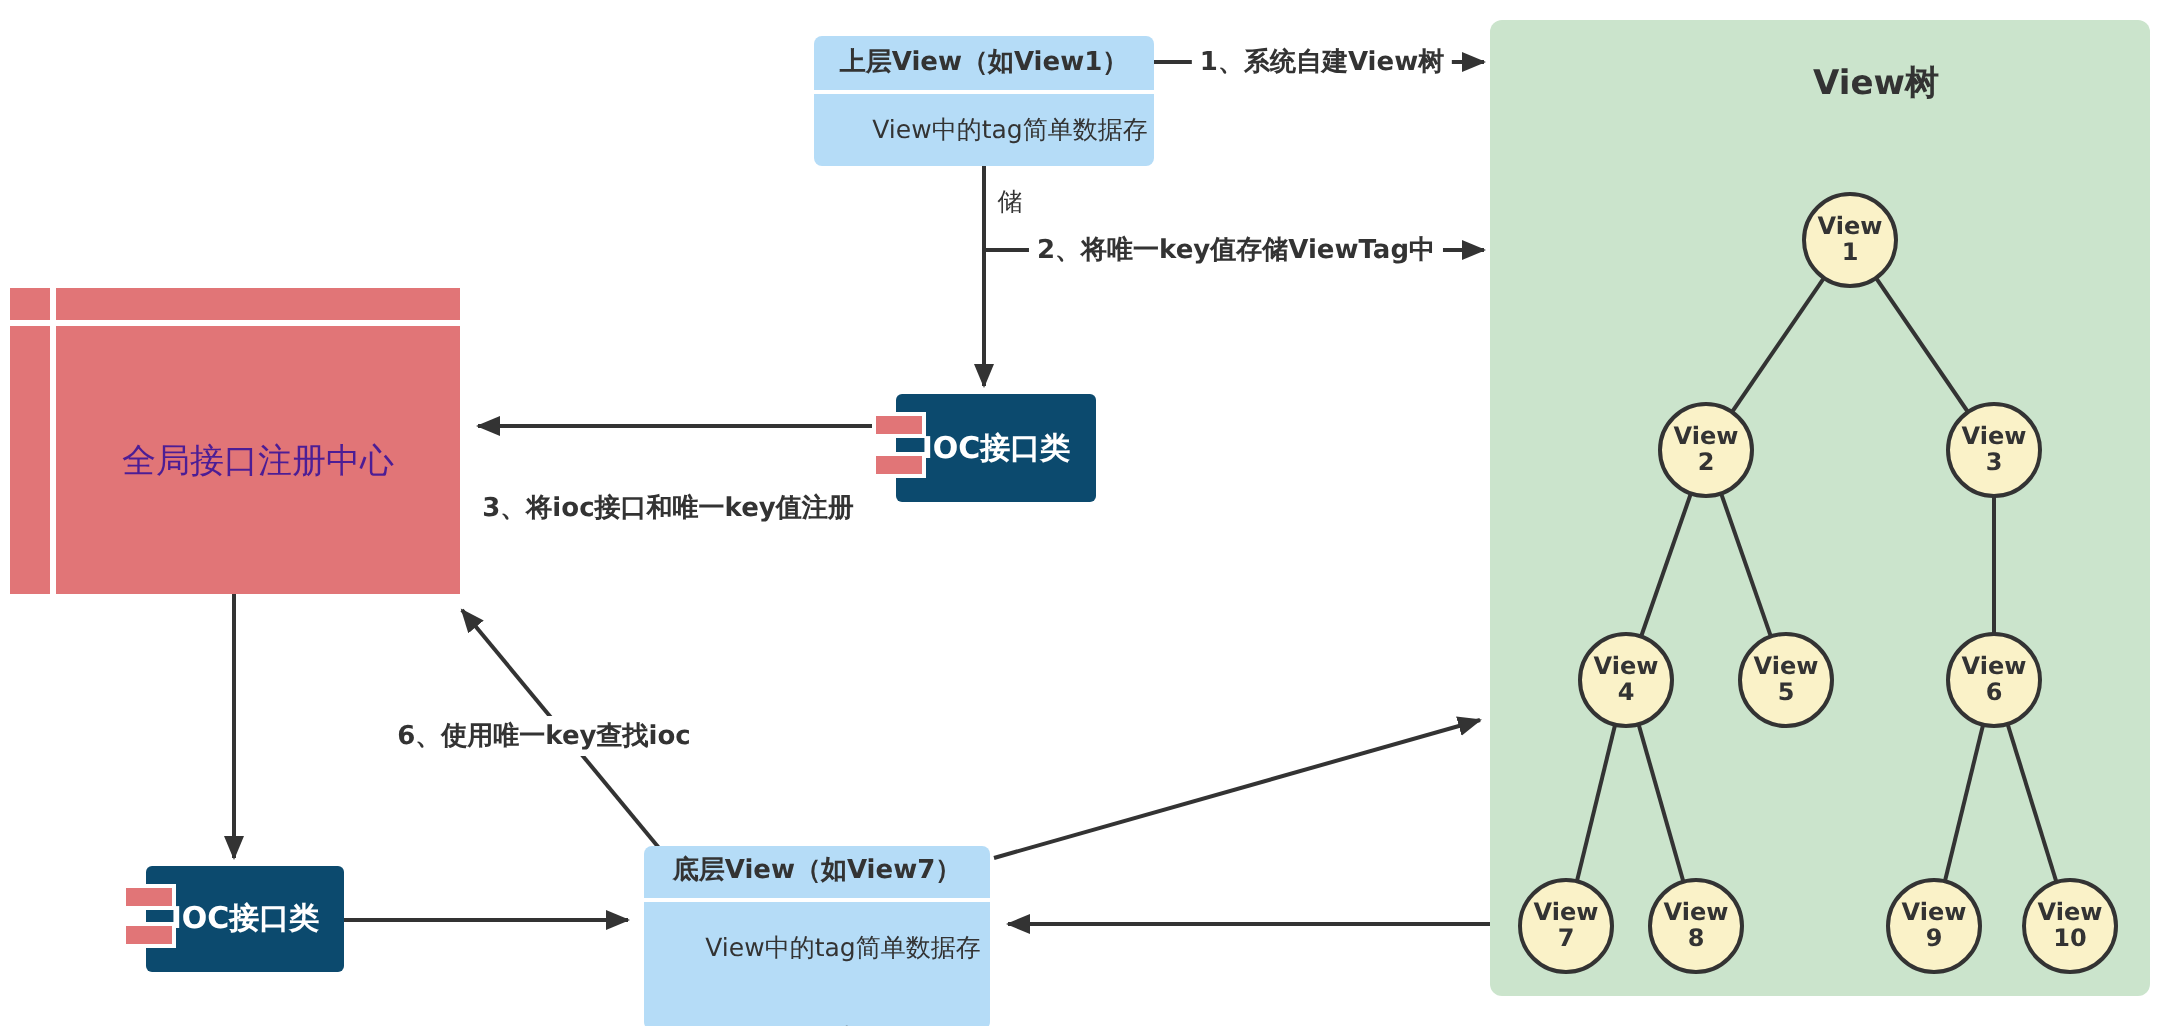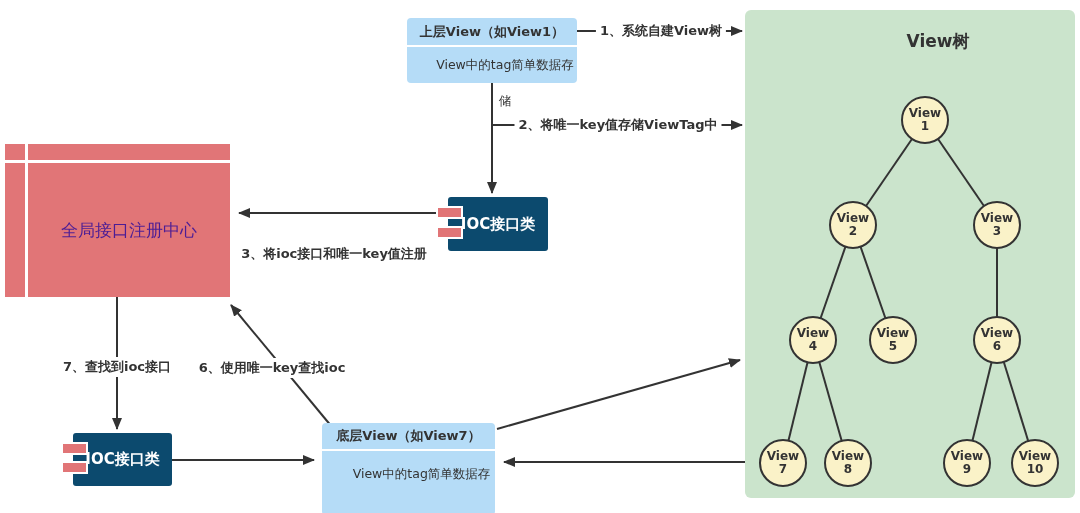--- a/index.html
+++ b/index.html
@@ -104,21 +104,20 @@
   <div class="abs ioc-body" style="left:73px;top:433px;width:99px;height:53px;">
     <span class="t">IOC接口类</span>
   </div>
   <div class="abs ioc-tab" style="left:61px;top:442px;width:27px;height:13px;"></div>
   <div class="abs ioc-tab" style="left:61px;top:461px;width:27px;height:13px;"></div>
 
   <div class="abs step" style="left:661px;top:31px;">1、系统自建View树</div>
   <div class="abs step" style="left:618px;top:125px;">2、将唯一key值存储ViewTag中</div>
   <div class="abs step" style="left:334px;top:206px;margin-top:48px;">3、将ioc接口和唯一key值注册</div>
   <div class="abs step" style="left:272px;top:368px;">6、使用唯一key查找ioc</div>
-  <div class="abs step" style="left:117px;top:367px;">7、查找到ioc接口</div>
 
   <div class="abs node" style="left:925px;top:120px;">
     <span>View</span>
       <span>1</span>
   </div>
   <div class="abs node" style="left:853px;top:225px;">
     <span>View</span>
       <span>2</span>
   </div>
   <div class="abs node" style="left:997px;top:225px;">

